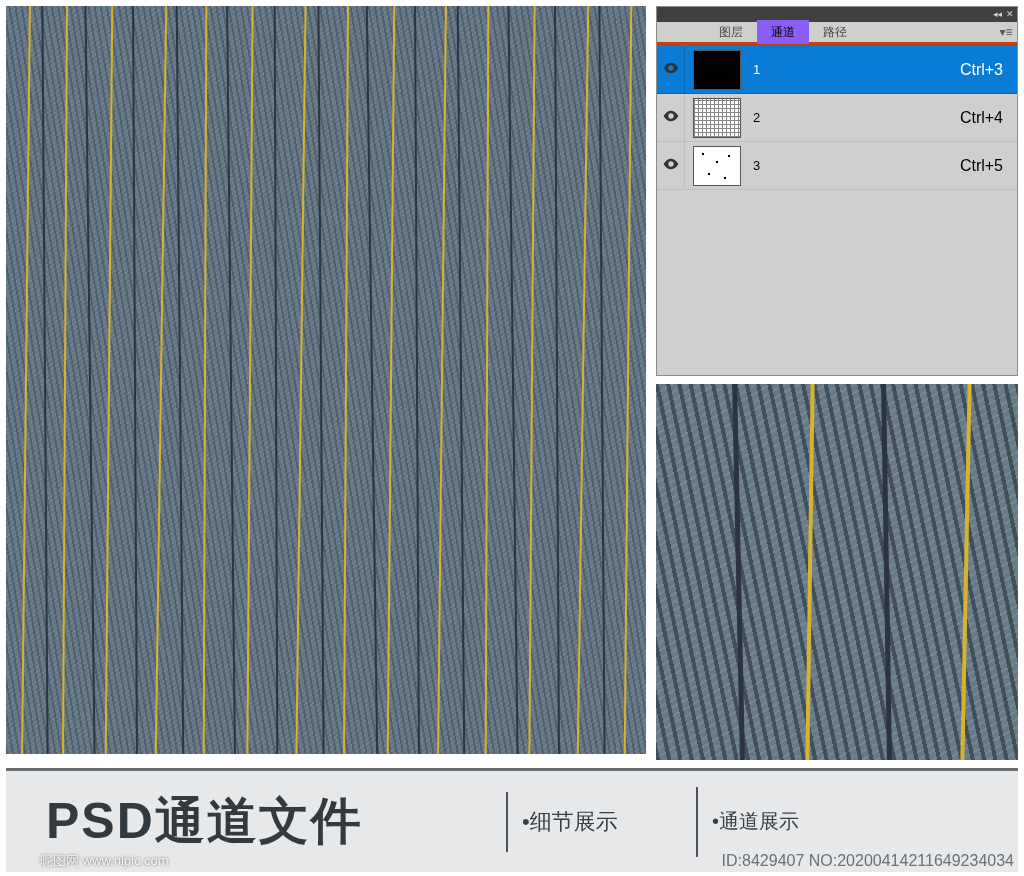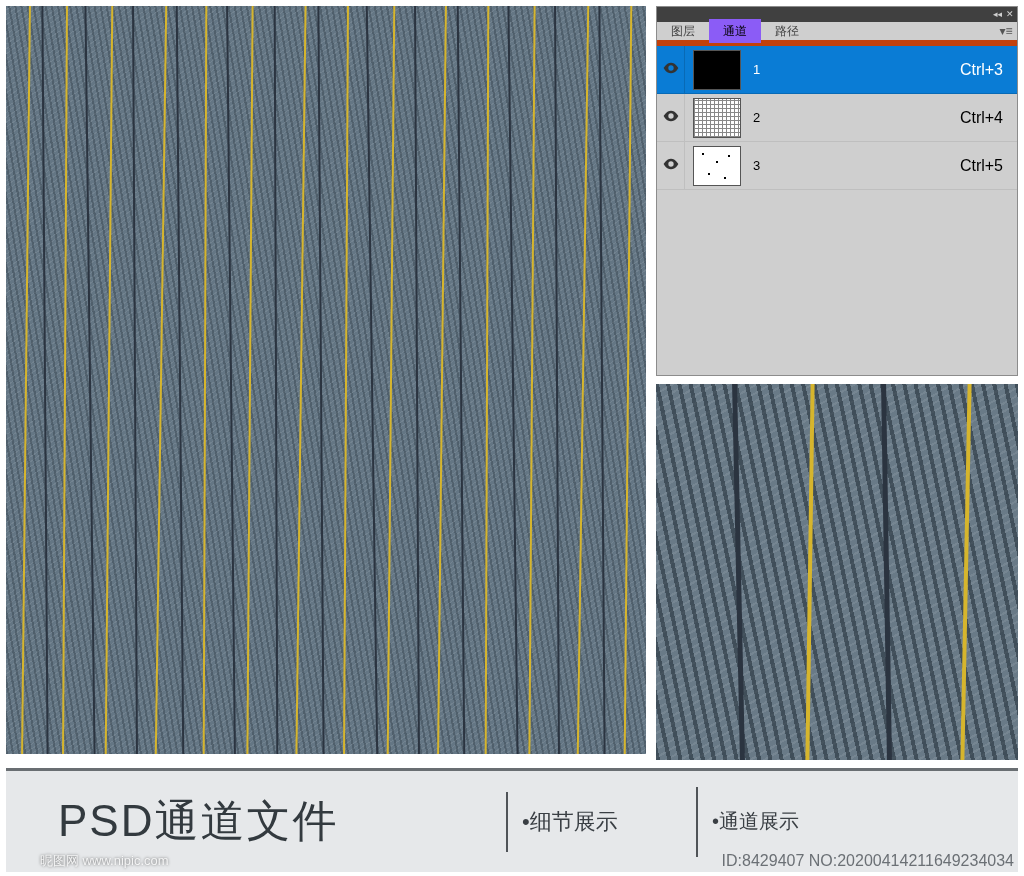--- a/index.html
+++ b/index.html
@@ -51,23 +51,24 @@
     padding-right: 4px;
     gap: 6px;
   }
   .win-ctrl {
     width: 7px; height: 7px; color: #d0d0d0; font-size: 9px; line-height: 7px;
   }
   .tab-row {
     background: #cfcfcf;
     display: flex;
     align-items: center;
-    border-bottom: 6px solid #c2410c;
+    border-bottom: 4px solid #c2410c;
     height: 24px;
     font-size: 12px;
+    padding-left: 48px;
   }
   .tab {
     padding: 0 14px;
     height: 24px; line-height: 24px;
     color: #444;
     cursor: pointer;
   }
   .tab.active {
     background: #8b5cf6;
     color: #000;
@@ -125,25 +126,25 @@
     position: absolute;
     left: 6px; right: 6px; bottom: 4px;
     height: 104px;
     background: #e6e8ea;
     display: flex;
     align-items: center;
     border-top: 3px solid #696e72;
   }
   .bottom-left {
     flex: 0 0 500px;
-    font-size: 44px;
+    font-size: 50px;
     letter-spacing: 2px;
     color: #333a3f;
-    padding-left: 52px;
-    font-weight: 400;
+    padding-left: 40px;
+    font-weight: 700;
   }
   .bottom-mid {
     flex: 0 0 190px;
     border-left: 2px solid #505458;
     padding-left: 14px;
     display:flex; align-items:center; height: 60px;
     font-size: 22px;
     color: #3a3f44;
   }
   .bottom-right {

